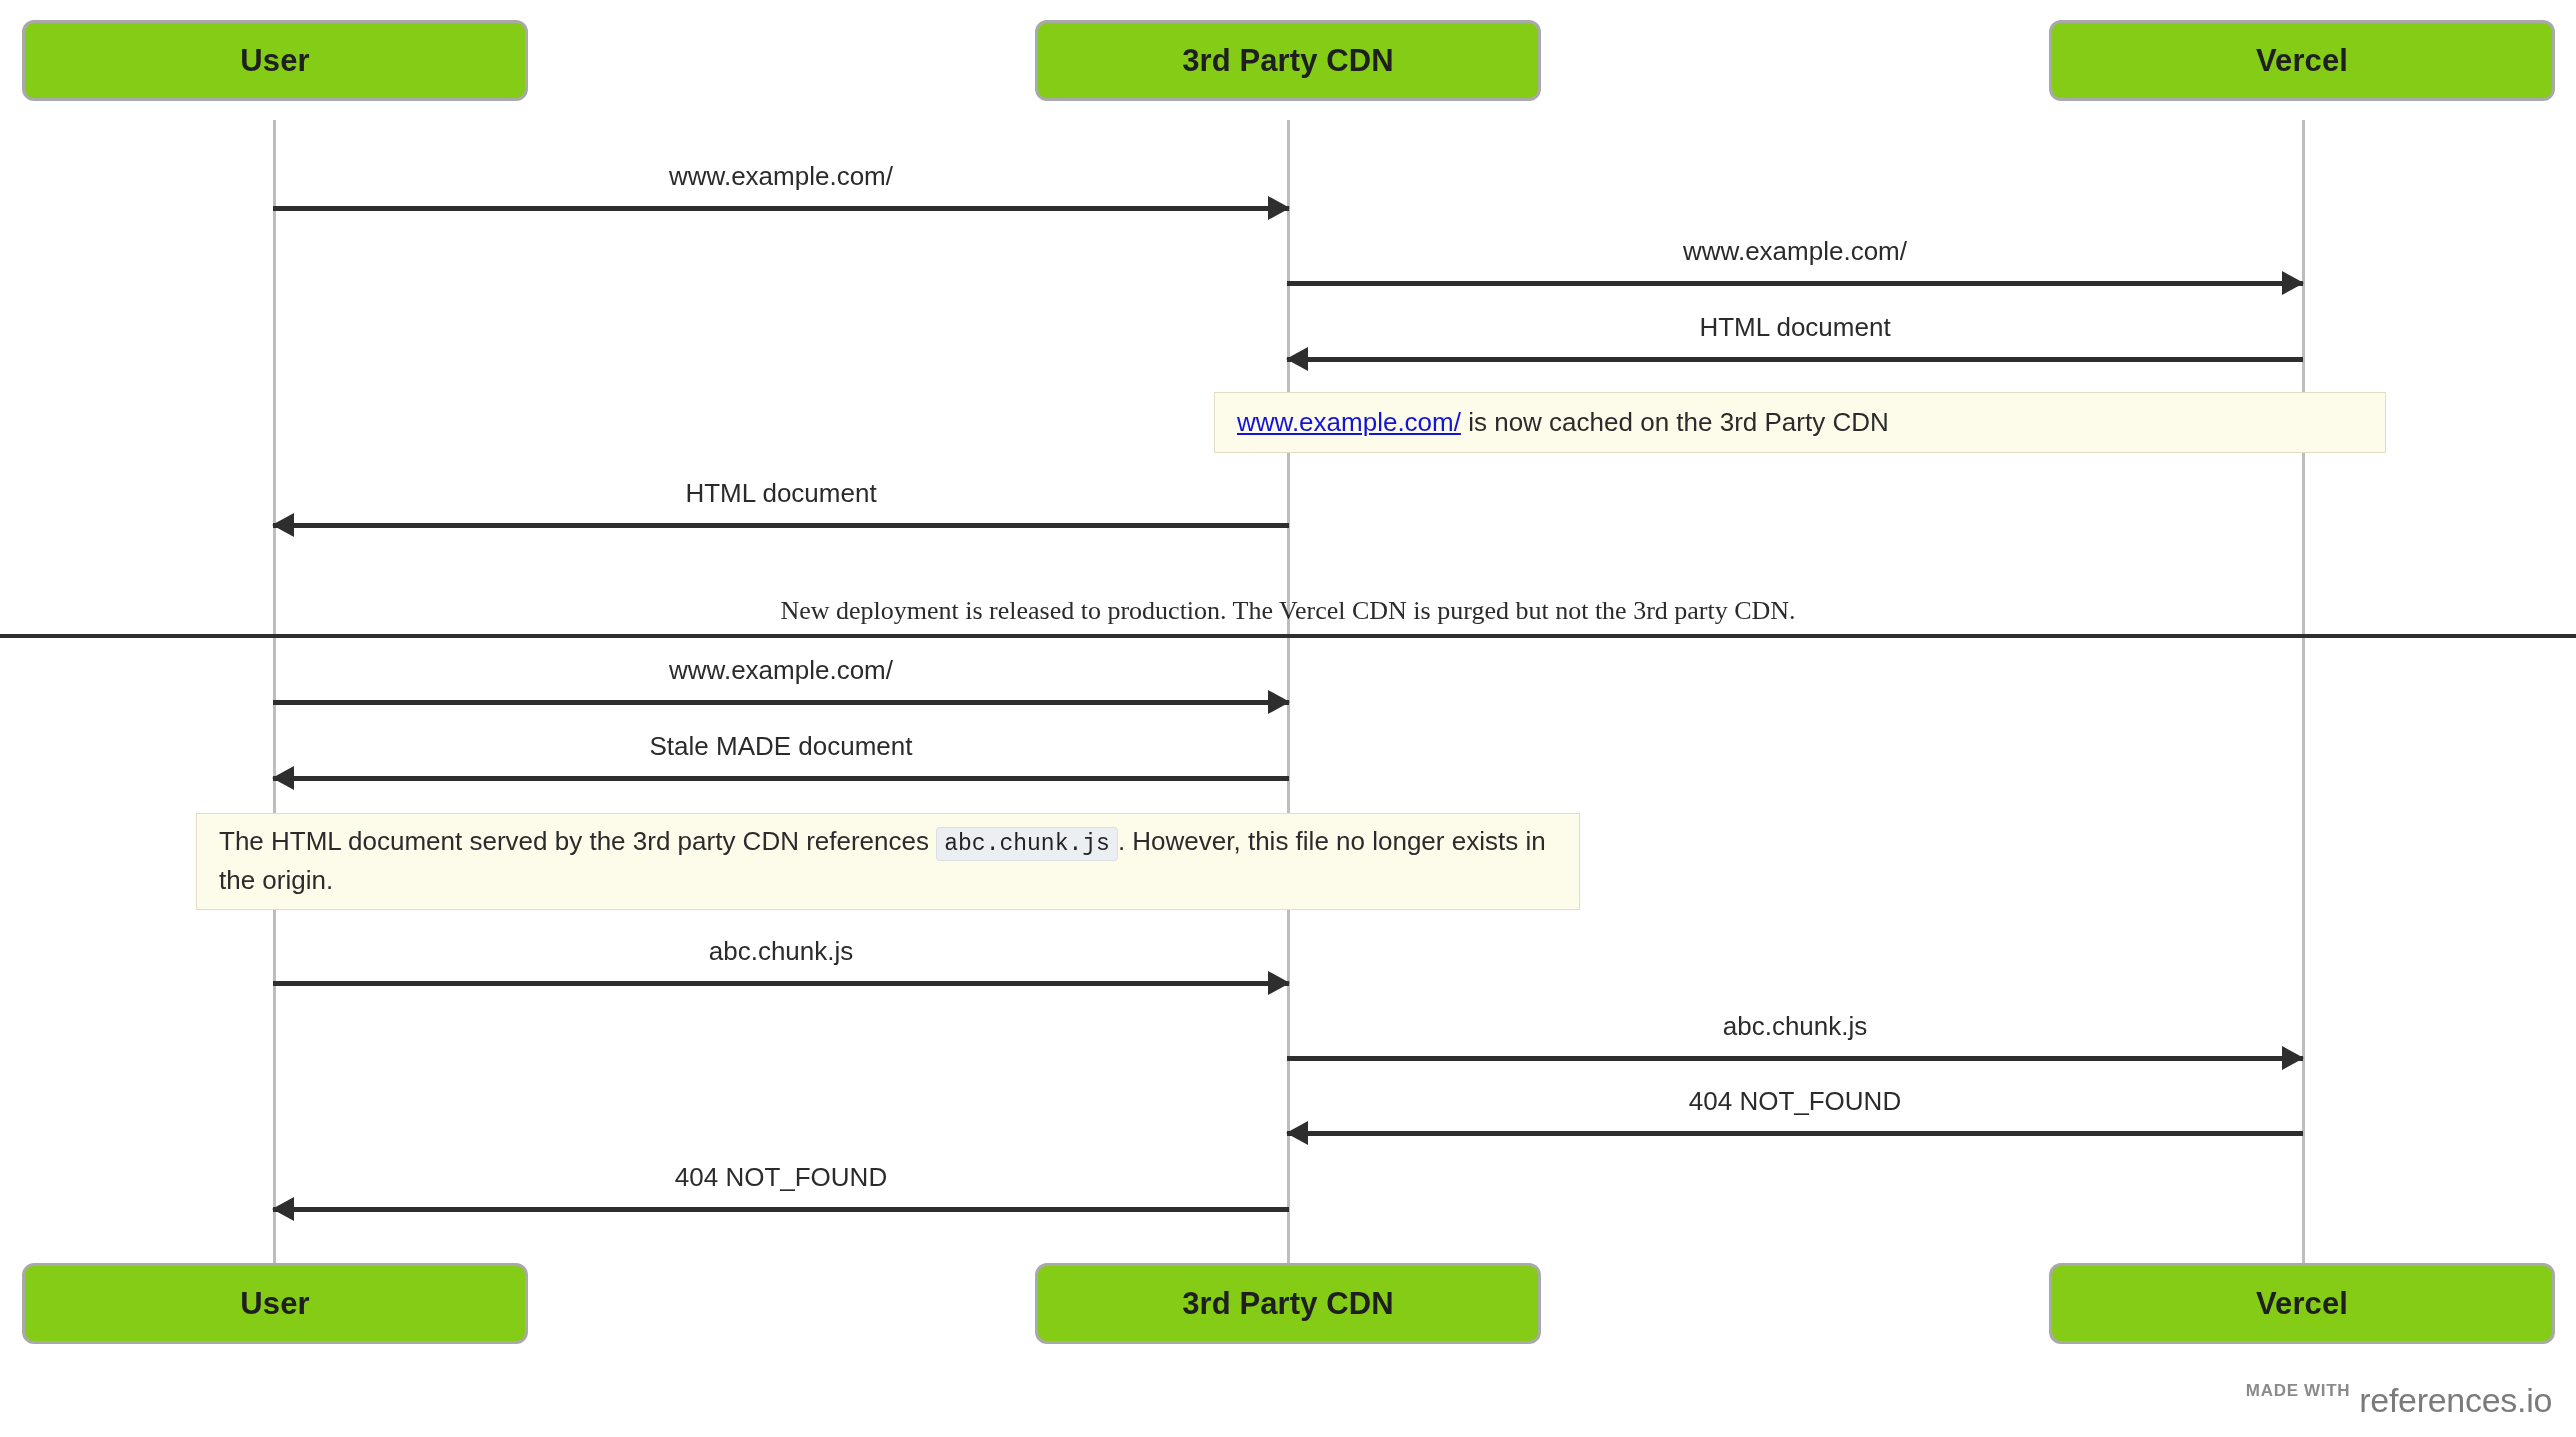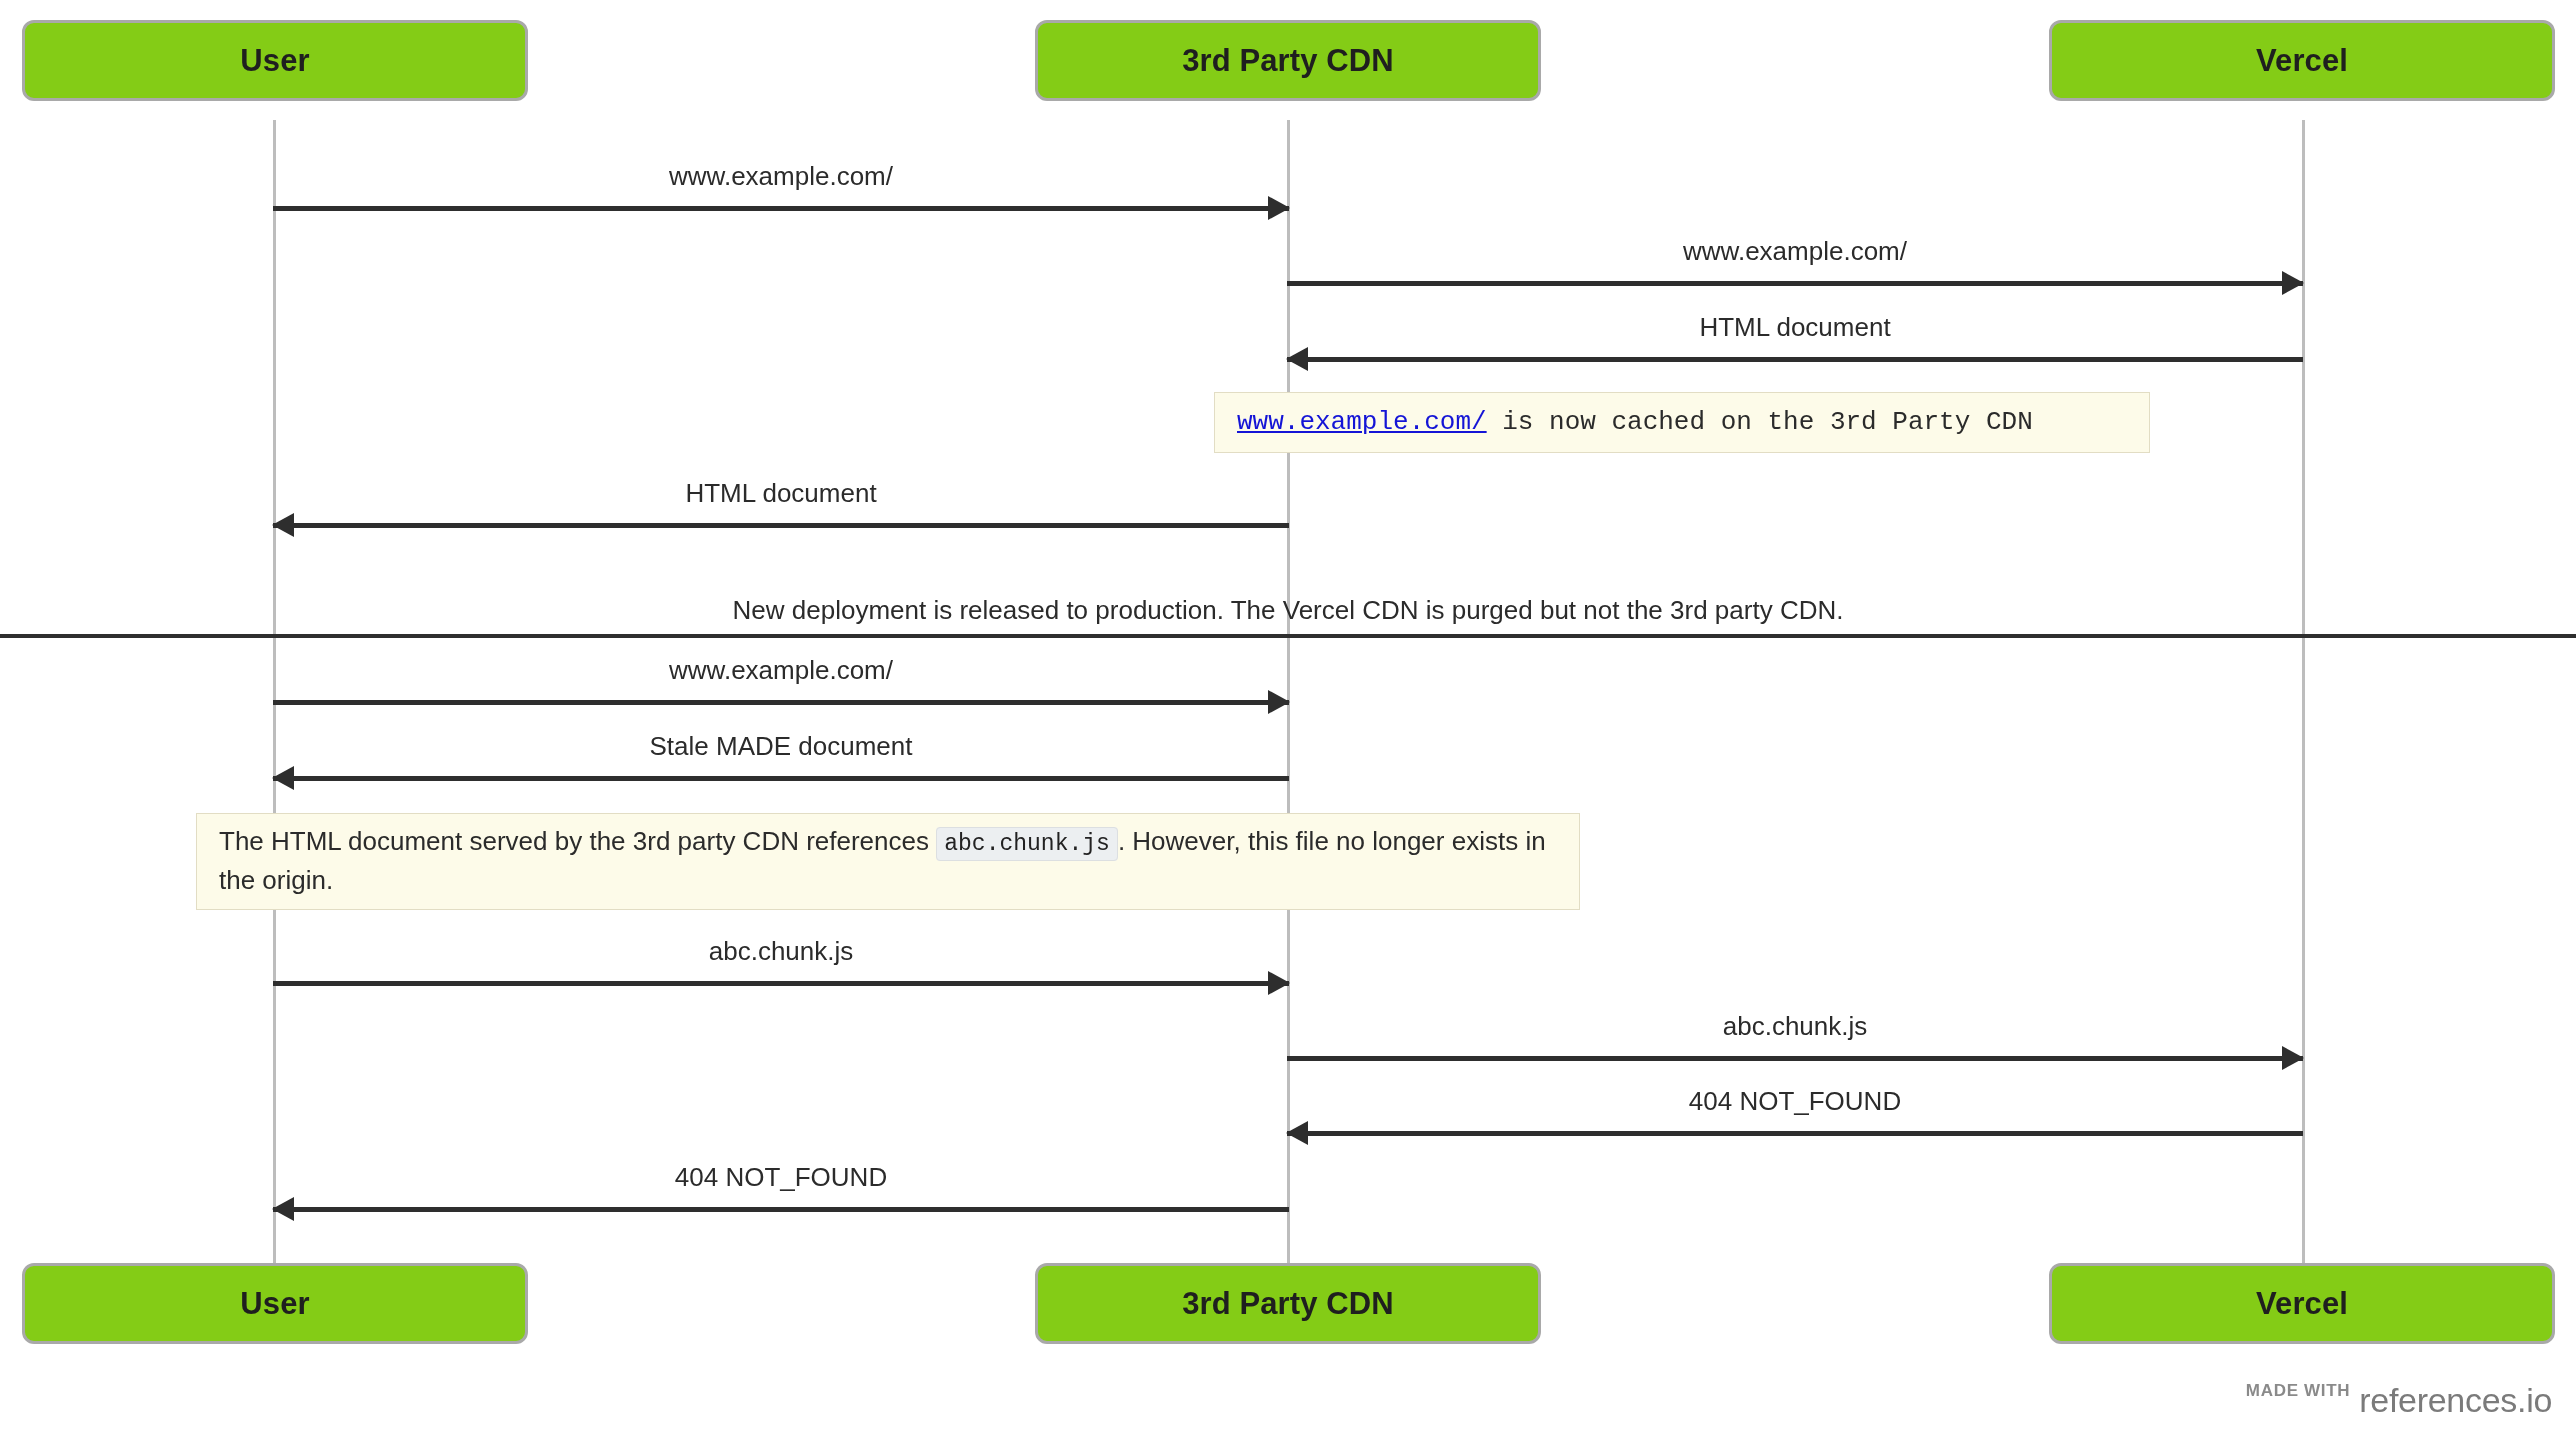--- a/index.html
+++ b/index.html
@@ -89,20 +89,21 @@
     white-space: nowrap;
     line-height: 1.2;
   }
 
   
   .divider {
     position: absolute;
     left: 0;
     width: 2576px;
     z-index: 4;
+    font-family: Liberation Serif, serif;
   }
   .divider-line {
     position: absolute;
     left: 0;
     right: 0;
     bottom: 0;
     height: 4px;
     background: #2e2e2e;
   }
   .divider-label {
@@ -199,21 +200,21 @@
     <div class="msg-line"></div>
     <div class="msg-head right"></div>
   </div>
 
   <div class="message" style="left:1287px; top:357px; width:1016px;">
     <div class="msg-label">HTML document</div>
     <div class="msg-line"></div>
     <div class="msg-head left"></div>
   </div>
 
-  <div class="note" style="left:1214px; top:392px; width:936px; height:61px;font-family:Liberation Mono, monospace;">
+  <div class="note" style="left:1214px; top:392px; width:1172px; height:61px;">
     <span class="note-text"><a class="note-link" href="#">www.example.com/</a><span> is now cached on the 3rd Party CDN</span></span>
   </div>
 
   <div class="message" style="left:273px; top:523px; width:1016px;">
     <div class="msg-label">HTML document</div>
     <div class="msg-line"></div>
     <div class="msg-head left"></div>
   </div>
 
   <div class="divider" style="top:583px; height:55px;">

